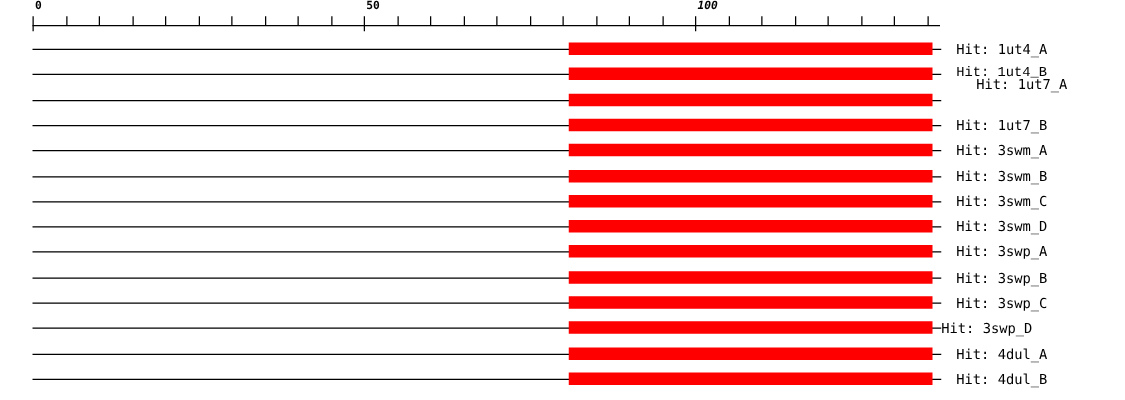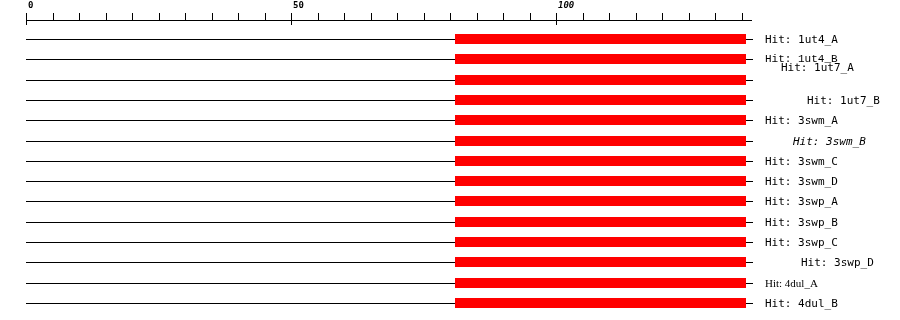--- a/index.html
+++ b/index.html
@@ -114,31 +114,31 @@
       <div class="hit-label" style="left: 765px; top: 54px; font-family: Liberation Mono, monospace;">Hit: 1ut4_B</div>
     </div>
     <div class="hit-row" style="top: 0px;">
       <div class="connector" style="left: 26px; top: 80px; width: 727.16px;"></div>
       <div class="hsp-bar" style="left: 455px; top: 75px; width: 291px; height: 10px; background: rgb(255, 0, 0);"></div>
       <div class="hit-label" style="left: 765px; top: 62px; margin-left: 16px;">Hit: 1ut7_A</div>
     </div>
     <div class="hit-row" style="top: 0px;">
       <div class="connector" style="left: 26px; top: 100px; width: 727.16px;"></div>
       <div class="hsp-bar" style="left: 455px; top: 95px; width: 291px; height: 10px; background: rgb(255, 0, 0);"></div>
-      <div class="hit-label" style="left: 807px; top: 95px;">Hit: 1ut7_B</div>
+      <div class="hit-label" style="left: 765px; top: 95px;">Hit: 1ut7_B</div>
     </div>
     <div class="hit-row" style="top: 0px;">
       <div class="connector" style="left: 26px; top: 120px; width: 727.16px;"></div>
       <div class="hsp-bar" style="left: 455px; top: 115px; width: 291px; height: 10px; background: rgb(255, 0, 0);"></div>
       <div class="hit-label" style="left: 765px; top: 115px;">Hit: 3swm_A</div>
     </div>
     <div class="hit-row" style="top: 0px;">
       <div class="connector" style="left: 26px; top: 141px; width: 727.16px;"></div>
       <div class="hsp-bar" style="left: 455px; top: 136px; width: 291px; height: 10px; background: rgb(255, 0, 0);"></div>
-      <div class="hit-label" style="left: 793px; top: 136px; font-style: italic;">Hit: 3swm_B</div>
+      <div class="hit-label" style="left: 765px; top: 136px;">Hit: 3swm_B</div>
     </div>
     <div class="hit-row" style="top: 0px;">
       <div class="connector" style="left: 26px; top: 161px; width: 727.16px;"></div>
       <div class="hsp-bar" style="left: 455px; top: 156px; width: 291px; height: 10px; background: rgb(255, 0, 0);"></div>
       <div class="hit-label" style="left: 765px; top: 156px;">Hit: 3swm_C</div>
     </div>
     <div class="hit-row" style="top: 0px;">
       <div class="connector" style="left: 26px; top: 181px; width: 727.16px;"></div>
       <div class="hsp-bar" style="left: 455px; top: 176px; width: 291px; height: 10px; background: rgb(255, 0, 0);"></div>
       <div class="hit-label" style="left: 765px; top: 176px;">Hit: 3swm_D</div>
@@ -154,25 +154,25 @@
       <div class="hit-label" style="left: 765px; top: 217px;">Hit: 3swp_B</div>
     </div>
     <div class="hit-row" style="top: 0px;">
       <div class="connector" style="left: 26px; top: 242px; width: 727.16px;"></div>
       <div class="hsp-bar" style="left: 455px; top: 237px; width: 291px; height: 10px; background: rgb(255, 0, 0);"></div>
       <div class="hit-label" style="left: 765px; top: 237px;">Hit: 3swp_C</div>
     </div>
     <div class="hit-row" style="top: 0px;">
       <div class="connector" style="left: 26px; top: 262px; width: 727.16px;"></div>
       <div class="hsp-bar" style="left: 455px; top: 257px; width: 291px; height: 10px; background: rgb(255, 0, 0);"></div>
-      <div class="hit-label" style="left: 753px; top: 257px; margin-left: 48px;">Hit: 3swp_D</div>
+      <div class="hit-label" style="left: 753px; top: 257px;">Hit: 3swp_D</div>
     </div>
     <div class="hit-row" style="top: 0px;">
       <div class="connector" style="left: 26px; top: 283px; width: 727.16px;"></div>
       <div class="hsp-bar" style="left: 455px; top: 278px; width: 291px; height: 10px; background: rgb(255, 0, 0);"></div>
-      <div class="hit-label" style="left: 765px; top: 278px; font-family: Liberation Serif, serif;">Hit: 4dul_A</div>
+      <div class="hit-label" style="left: 765px; top: 278px;">Hit: 4dul_A</div>
     </div>
     <div class="hit-row" style="top: 0px;">
       <div class="connector" style="left: 26px; top: 303px; width: 727.16px;"></div>
       <div class="hsp-bar" style="left: 455px; top: 298px; width: 291px; height: 10px; background: rgb(255, 0, 0);"></div>
       <div class="hit-label" style="left: 765px; top: 298px;">Hit: 4dul_B</div>
     </div>
   </div>
 
 </body></html>

